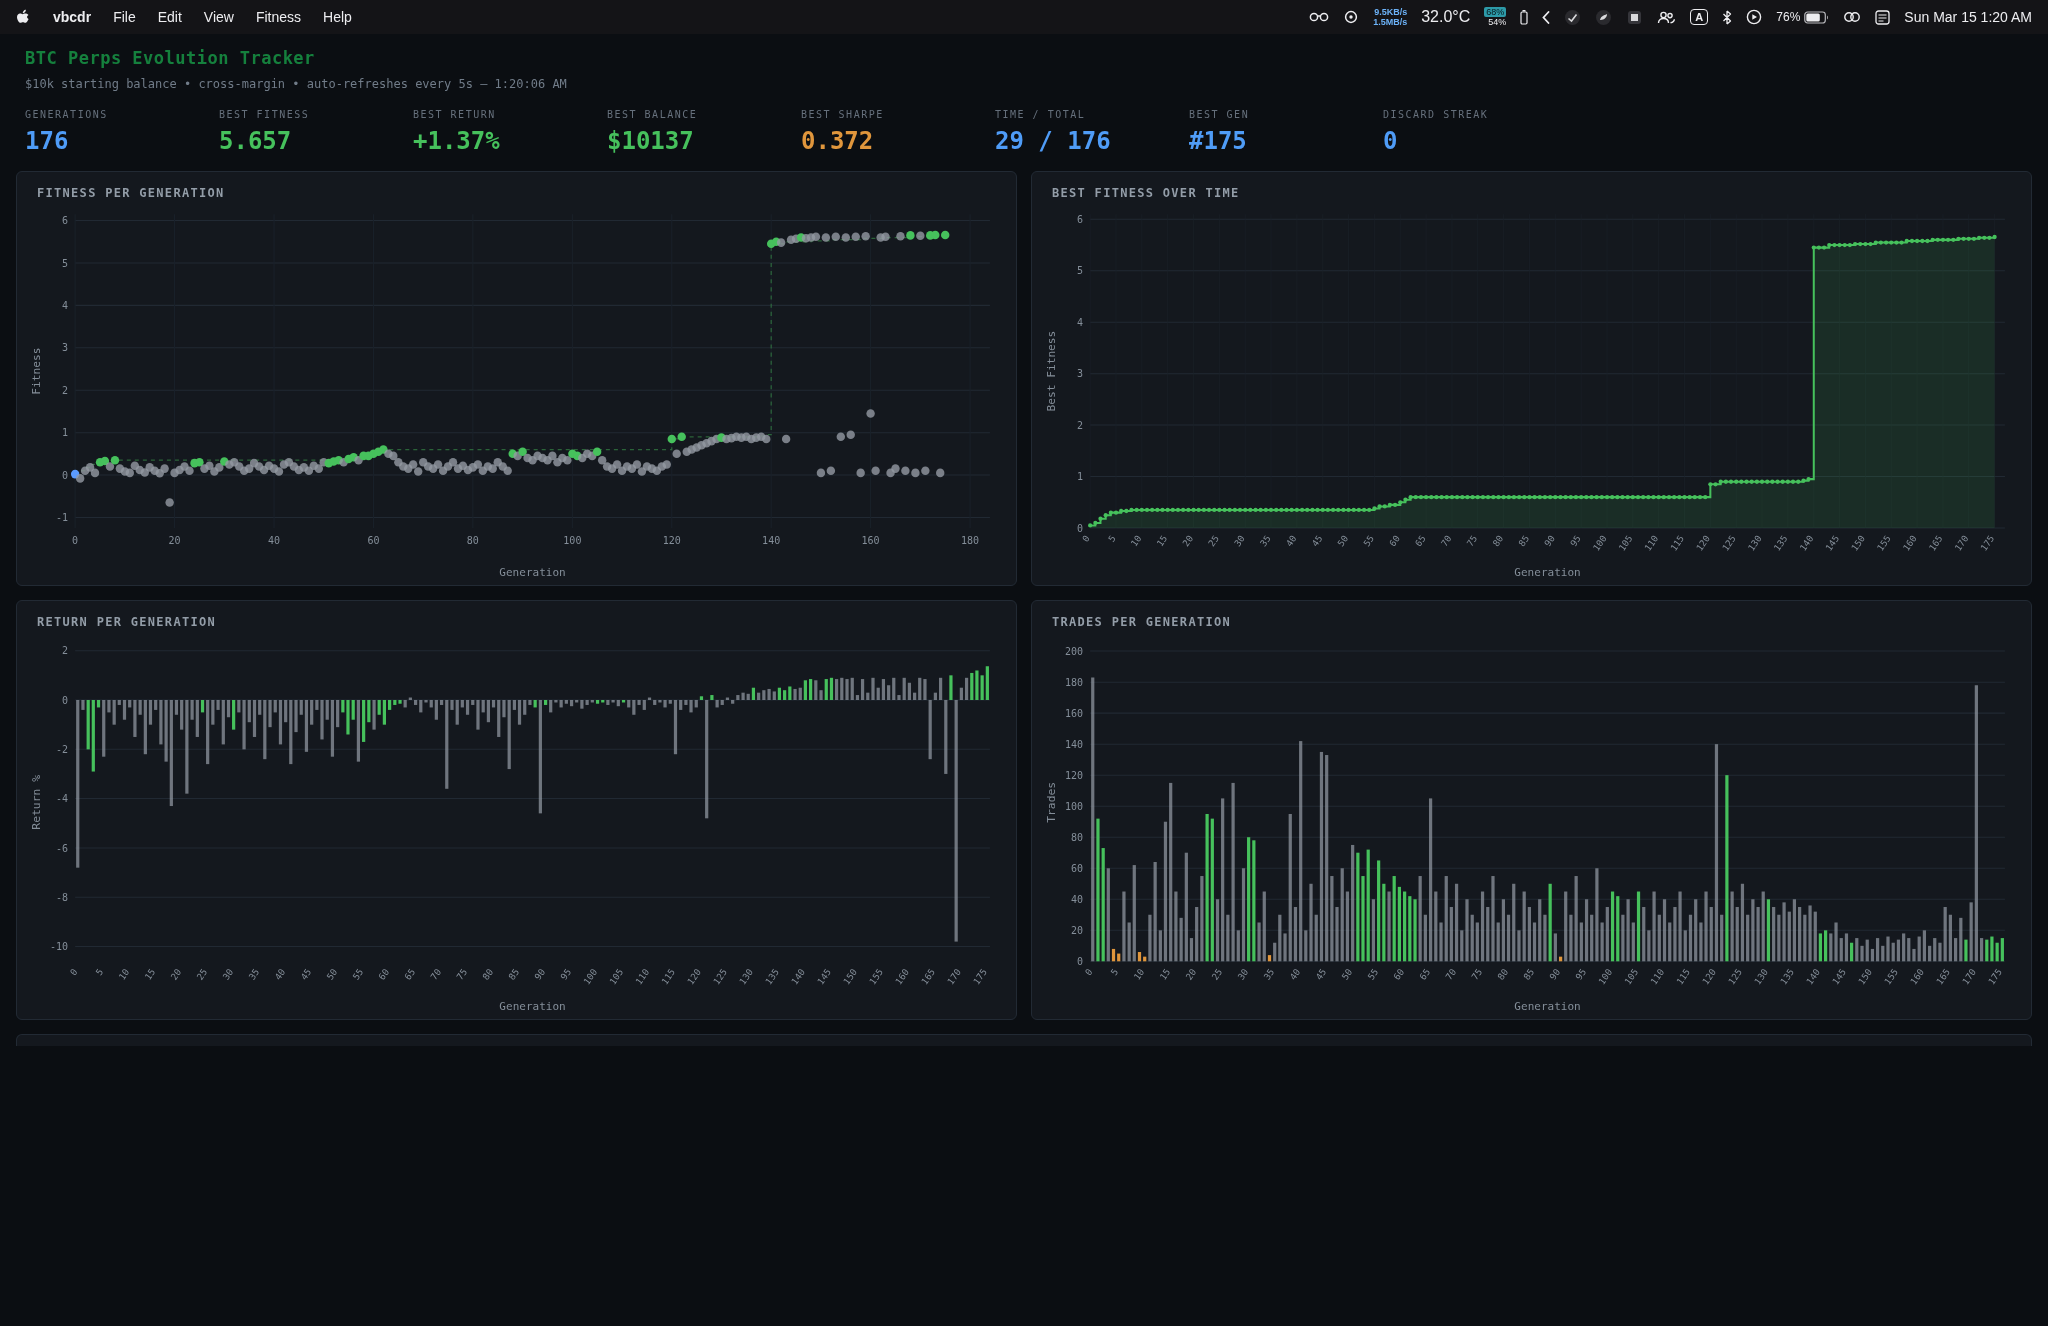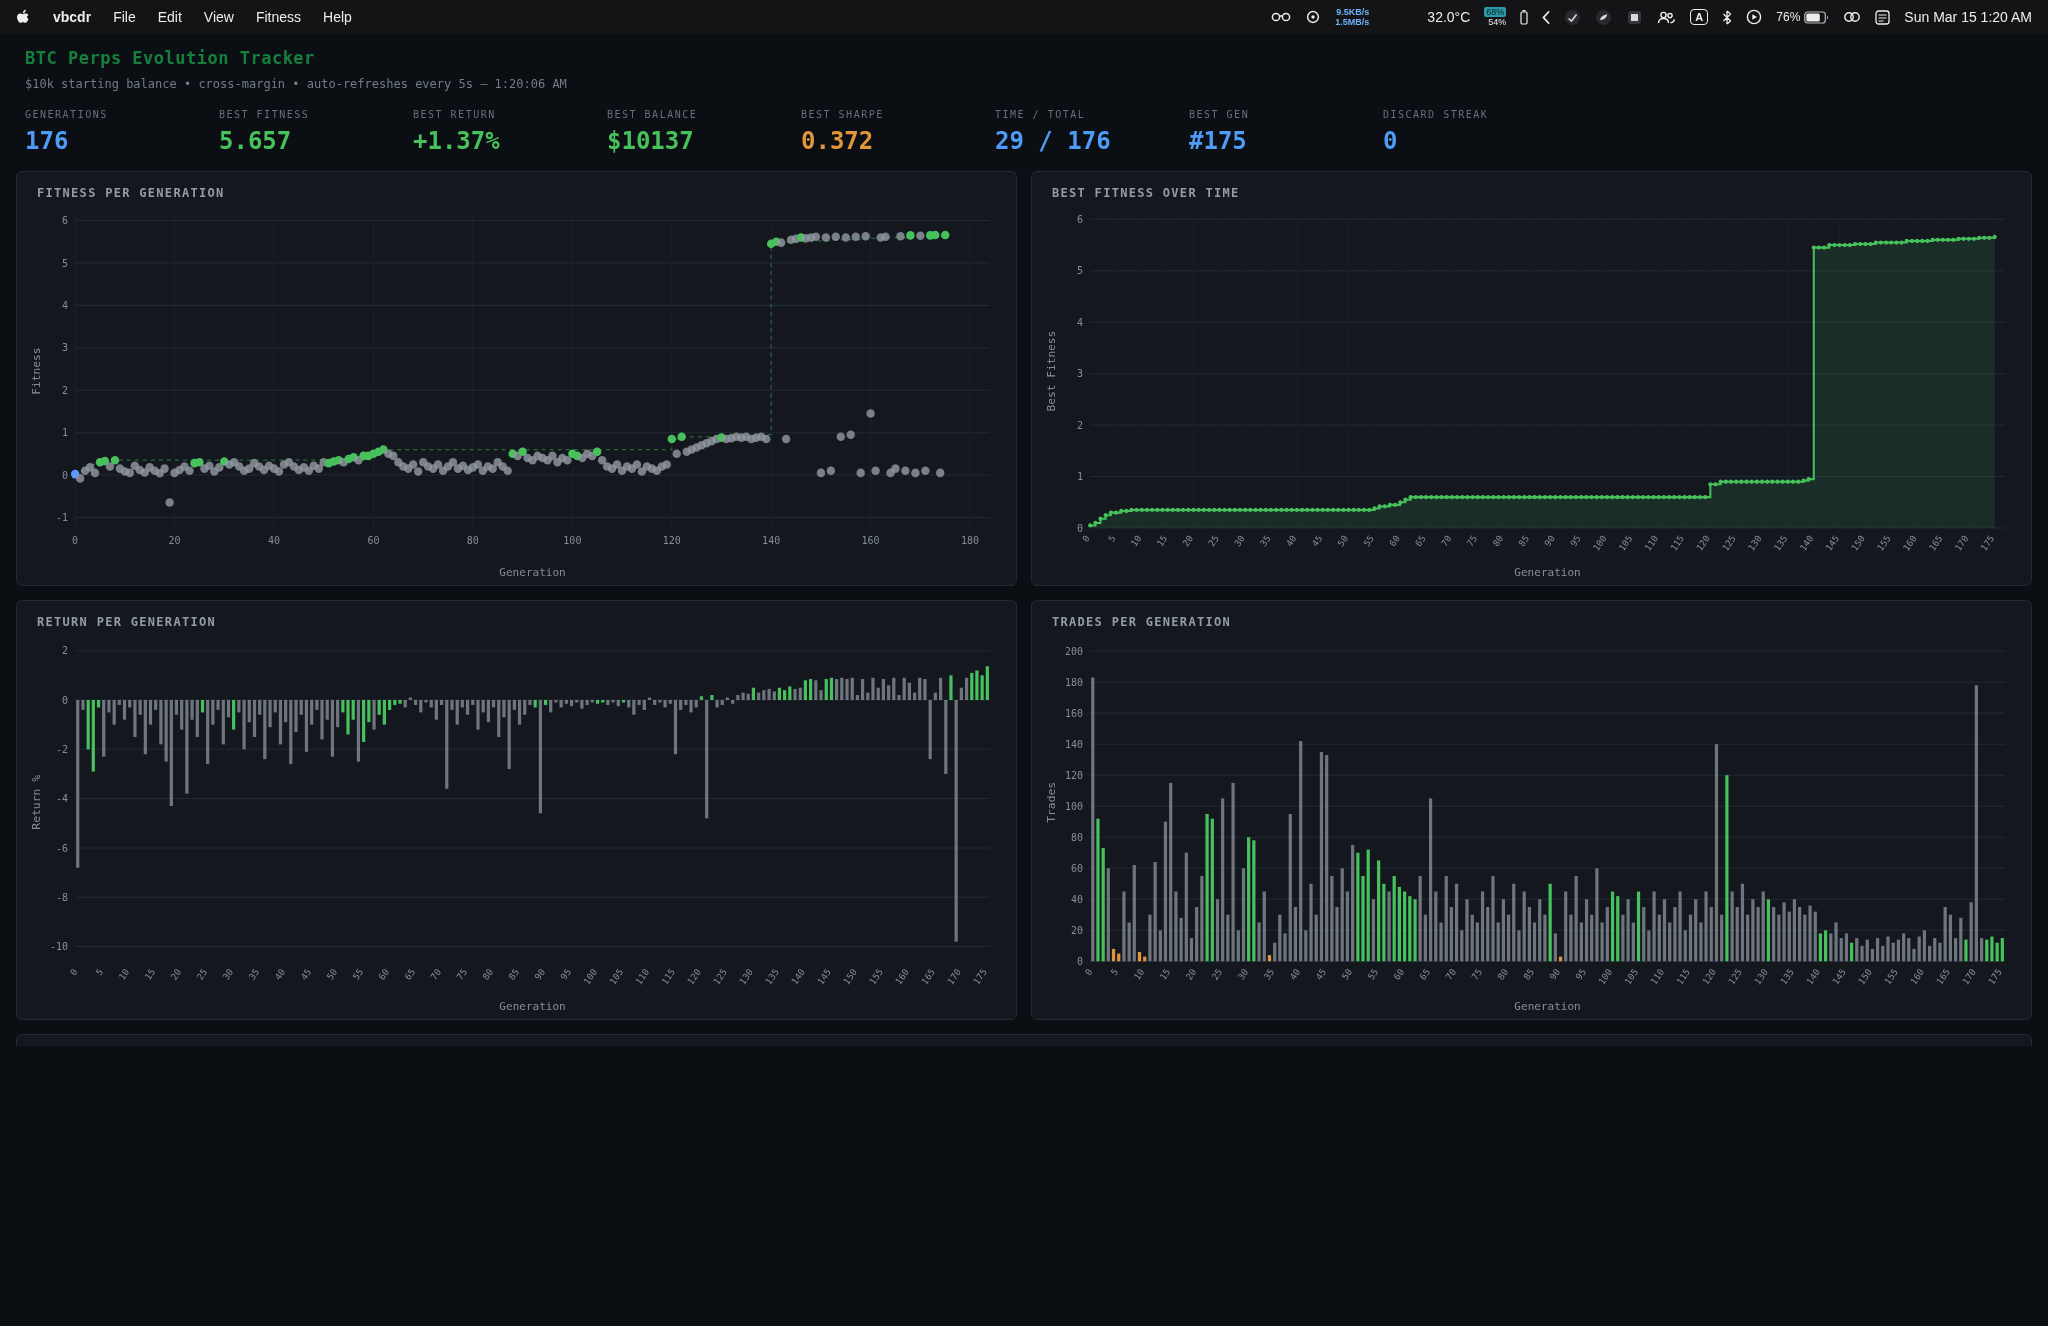--- a/index.html
+++ b/index.html
@@ -74,21 +74,21 @@
     <span class="mb-icon">
       <svg width="16" height="14" viewBox="0 0 16 14">
           <circle cx="8" cy="7" r="5.4" fill="none" stroke="#ededf0" stroke-width="1.5"></circle>
           <circle cx="8" cy="7" r="1.7" fill="#ededf0"></circle>
         </svg>
     </span>
     <span class="stack net">
       <span>9.5KB/s</span>
       <span>1.5MB/s</span>
     </span>
-    <span style="font-size:14px;margin-left:44px;">32.0°C</span>
+    <span style="font-size:16px;">32.0°C</span>
     <span class="stack pct">
       <span class="hl">68%</span>
       <span>54%</span>
     </span>
     <span class="mb-icon">
       <svg width="8" height="15" viewBox="0 0 8 15">
           <rect x="2.5" y="0" width="3" height="1.5" fill="#ededf0"></rect>
           <rect x="1" y="2" width="6" height="12" rx="1.2" fill="none" stroke="#ededf0" stroke-width="1.2"></rect>
         </svg>
     </span>

